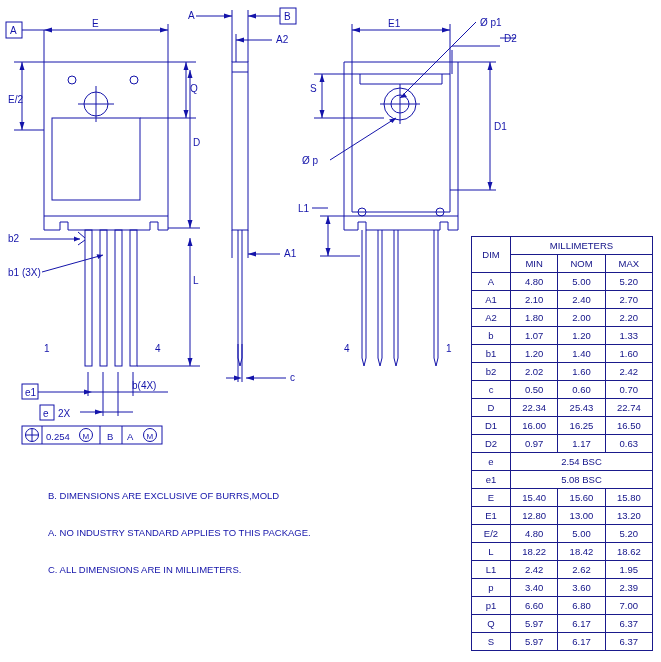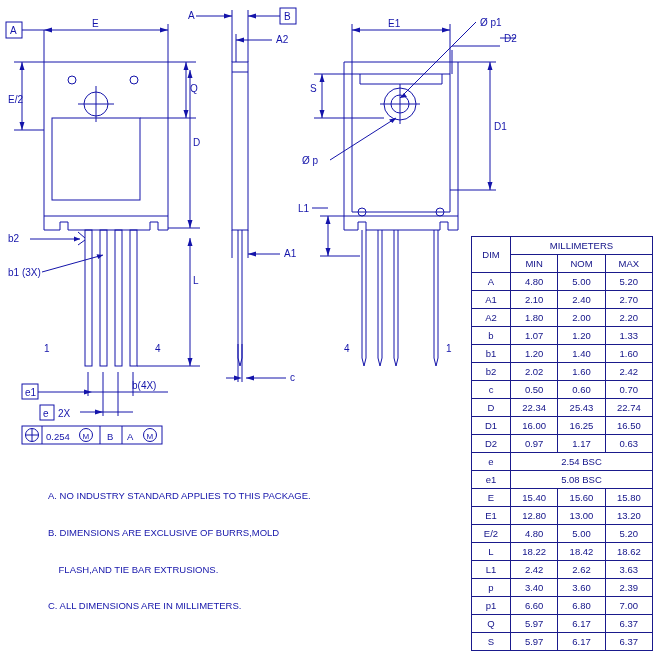--- a/index.html
+++ b/index.html
@@ -256,23 +256,22 @@
         <text x="298" y="212" fill="#1414aa" stroke="none">L1</text>
         <line x1="320" y1="216" x2="344" y2="216" stroke="#1414aa"></line>
         <line x1="320" y1="256" x2="360" y2="256" stroke="#1414aa"></line>
         <line x1="312" y1="208" x2="328" y2="208" stroke="#1414aa"></line>
       </g>
 
     </g>
   </svg>
 
   <div class="notes">
+    <div>B. DIMENSIONS ARE EXCLUSIVE OF BURRS,MOLD</div>
     <div>A. NO INDUSTRY STANDARD APPLIES TO THIS PACKAGE.</div>
-    <div>B. DIMENSIONS ARE EXCLUSIVE OF BURRS,MOLD</div>
-    <div>    FLASH,AND TIE BAR EXTRUSIONS.</div>
     <div>C. ALL DIMENSIONS ARE IN MILLIMETERS.</div>
     
   </div>
 
   <table class="dimtable">
     <tbody>
       <tr>
         <td class="dimname" rowspan="2">DIM</td>
         <td colspan="3">MILLIMETERS</td>
       </tr>
@@ -371,21 +370,21 @@
       <tr>
         <td class="dimname">L</td>
         <td>18.22</td>
         <td>18.42</td>
         <td>18.62</td>
       </tr>
       <tr>
         <td class="dimname">L1</td>
         <td>2.42</td>
         <td>2.62</td>
-        <td>3.63</td>
+        <td>1.95</td>
       </tr>
       <tr>
         <td class="dimname">p</td>
         <td>3.40</td>
         <td>3.60</td>
         <td>2.39</td>
       </tr>
       <tr>
         <td class="dimname">p1</td>
         <td>6.60</td>

